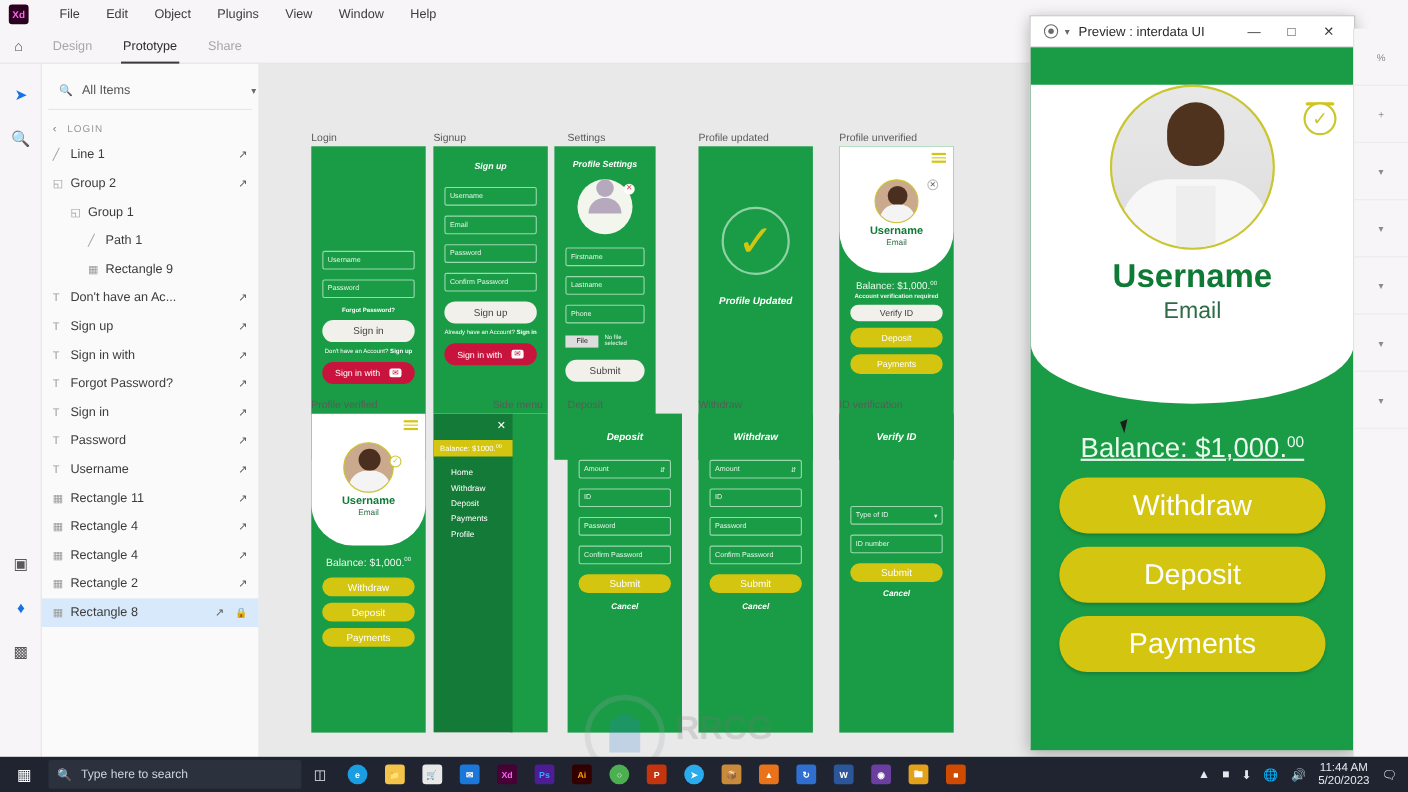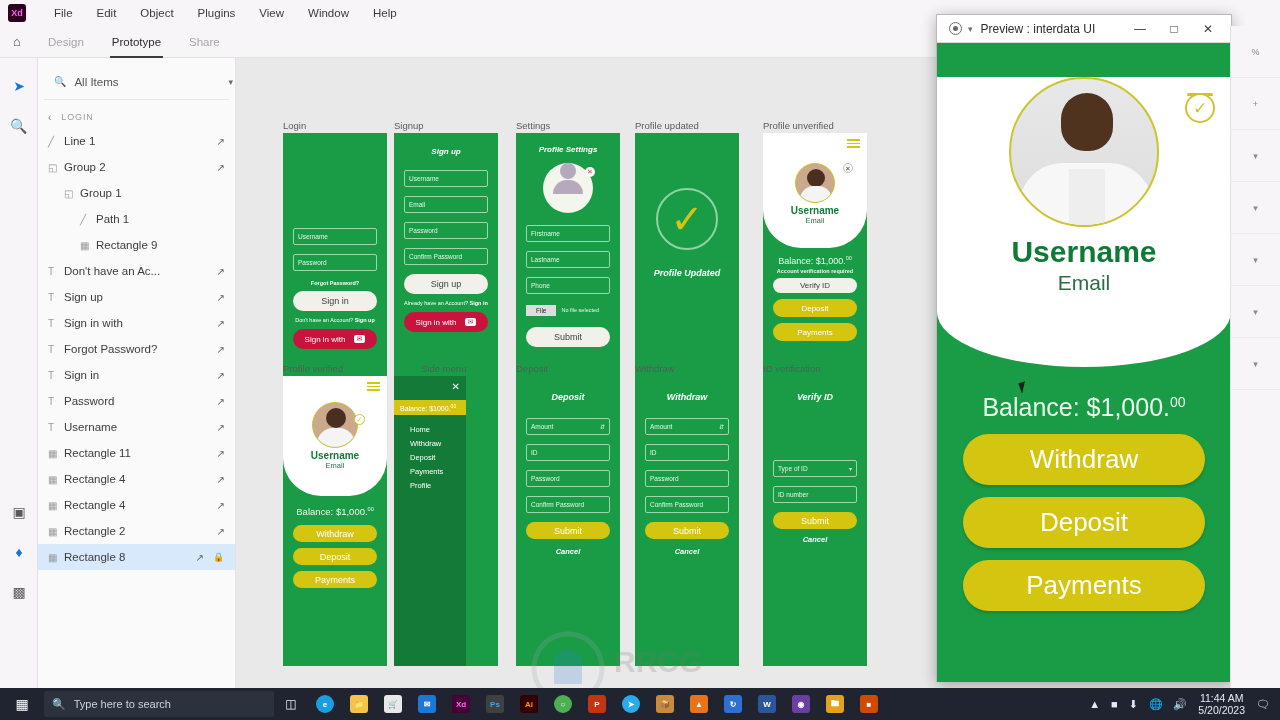--- a/index.html
+++ b/index.html
@@ -108,21 +108,21 @@
                     margin-bottom:5px; }
   #pv-avatar { width:150px; height:150px; border-radius:50%; border:2px solid #c9c62f;
                margin:34px auto 8px auto; position:relative; overflow:hidden;
                background:linear-gradient(#e8e8e8,#ddd); }
   #pv-check { position:absolute; right:16px; top:16px; width:30px; height:30px;
               border-radius:50%; background:#fff; border:2px solid #c9c62f;
               display:flex; align-items:center; justify-content:center;
               color:#c9c62f; font-size:17px; }
   #pv-name { text-align:center; color:#0f7a36; font-size:30px; font-weight:bold; }
   #pv-email { text-align:center; color:#2f6b46; font-size:21px; margin-top:2px; }
-  #pv-balance { text-align:center; color:#eafbee; font-size:25px; margin-top:26px; }
+  #pv-balance { text-align:center; color:#eafbee; font-size:25px; margin-top:26px;text-decoration:underline; }
   #pv-balance sup { font-size:14px; }
   .pv-btn { background:#d4c511; color:#fff; font-size:26px; height:51px;
             border-radius:26px; margin:12px 26px; display:flex;
             align-items:center; justify-content:center;
             box-shadow:0 2px 3px rgba(0,0,0,.18); }
   #cursor { position:absolute; left:1020px; top:382px; width:0; height:0;
             border-left:7px solid #1c1c1c; border-bottom:11px solid transparent;
             transform:rotate(-20deg); }
   
   #props { position:absolute; right:0; top:26px; width:50px; bottom:32px;
@@ -310,21 +310,21 @@
     <div style="text-align:center;font-size:5.5px;color:#fff;margin-bottom:6px;">
       <span>Already have an Account?</span>
       <b>Sign in</b>
     </div>
     <div class="btn-r">
       <span>Sign in with</span>
       <span style="background:#fff;color:#c8143c;padding:0 3px;border-radius:2px;font-size:7px;">✉</span>
     </div>
   </div>
 
-  <div class="artboard" style="left:280px;top:75px;width:104px;height:285px;">
+  <div class="artboard" style="left:268px;top:75px;width:92px;height:285px;">
     <div class="ab-title" style="margin:12px 0 6px 0;">Profile Settings</div>
     <div style="width:50px;height:50px;border-radius:50%;background:#f3f6ec;margin:0 auto 12px auto;position:relative;">
       <div style="width:16px;height:16px;border-radius:50%;background:#b6a9bd;margin:9px auto 1px auto;"></div>
       <div style="width:30px;height:14px;border-radius:15px 15px 0 0;background:#b6a9bd;margin:0 auto;"></div>
       <div style="position:absolute;right:-2px;top:4px;width:10px;height:10px;border-radius:50%;background:#fff;color:#d33;font-size:7px;text-align:center;line-height:10px;">✕</div>
     </div>
     <div class="fld">Firstname</div>
     <div class="fld">Lastname</div>
     <div class="fld">Phone</div>
     <div style="display:flex;align-items:center;margin:0 10px 10px 10px;height:14px;">
@@ -357,21 +357,21 @@
     <div class="bal">
       <span>Balance: $1,000.</span><sup>00</sup>
     </div>
     <div class="mini-note" style="font-weight:bold;">Account verification required</div>
     <div class="btn-w" style="height:15px;font-size:8px;">Verify ID</div>
     <div class="btn-y">Deposit</div>
     <div class="btn-y">Payments</div>
   </div>
 
   <div class="ab-label" style="left:47px;top:305px;">Profile verified</div>
-  <div class="ab-label" style="left:149px;top:305px;padding-left:36px;">Side menu</div>
+  <div class="ab-label" style="left:176px;top:305px;padding-left:36px;">Side menu</div>
   <div class="ab-label" style="left:280px;top:305px;">Deposit</div>
   <div class="ab-label" style="left:399px;top:305px;">Withdraw</div>
   <div class="ab-label" style="left:527px;top:305px;">ID verification</div>
 
   <div class="artboard" style="left:47px;top:318px;width:104px;height:290px;">
     <div class="wcard" style="height:120px;position:relative;">
       <div style="position:absolute;right:7px;top:6px;width:13px;">
         <div style="height:1.5px;background:#d4c511;margin-bottom:2px;"></div>
         <div style="height:1.5px;background:#d4c511;margin-bottom:2px;"></div>
         <div style="height:1.5px;background:#d4c511;"></div>
@@ -517,21 +517,21 @@
   <div class="tb-ico">
       <div style="background:#e8e8e8;color:#333;">🛒</div>
     </div>
   <div class="tb-ico">
       <div style="background:#1b78d8;">✉</div>
     </div>
   <div class="tb-ico">
       <div style="background:#470137;color:#ff61f6;">Xd</div>
     </div>
   <div class="tb-ico">
-      <div style="background:#404040;color:#31a8ff;">Ps</div>
+      <div style="background:#4c1d95;color:#31a8ff;">Ps</div>
     </div>
   <div class="tb-ico">
       <div style="background:#330000;color:#ff9a00;">Ai</div>
     </div>
   <div class="tb-ico">
       <div style="background:#4caf50;border-radius:50%;">○</div>
     </div>
   <div class="tb-ico">
       <div style="background:#c4340f;">P</div>
     </div>

